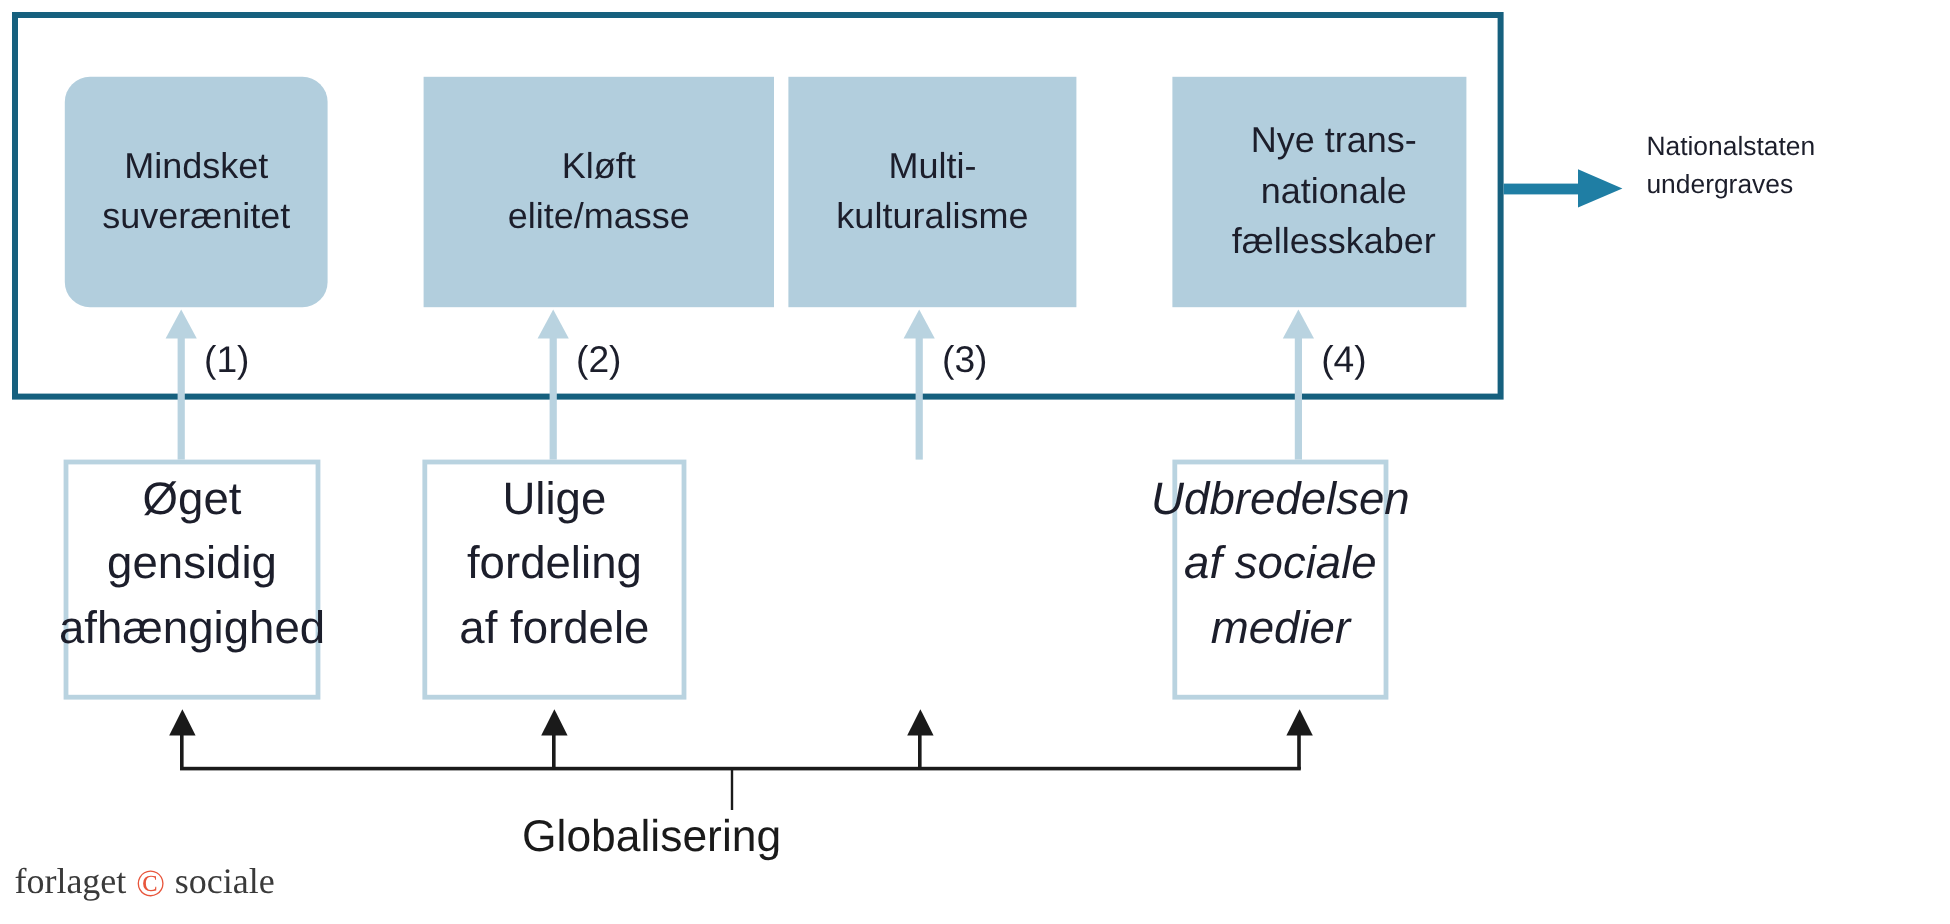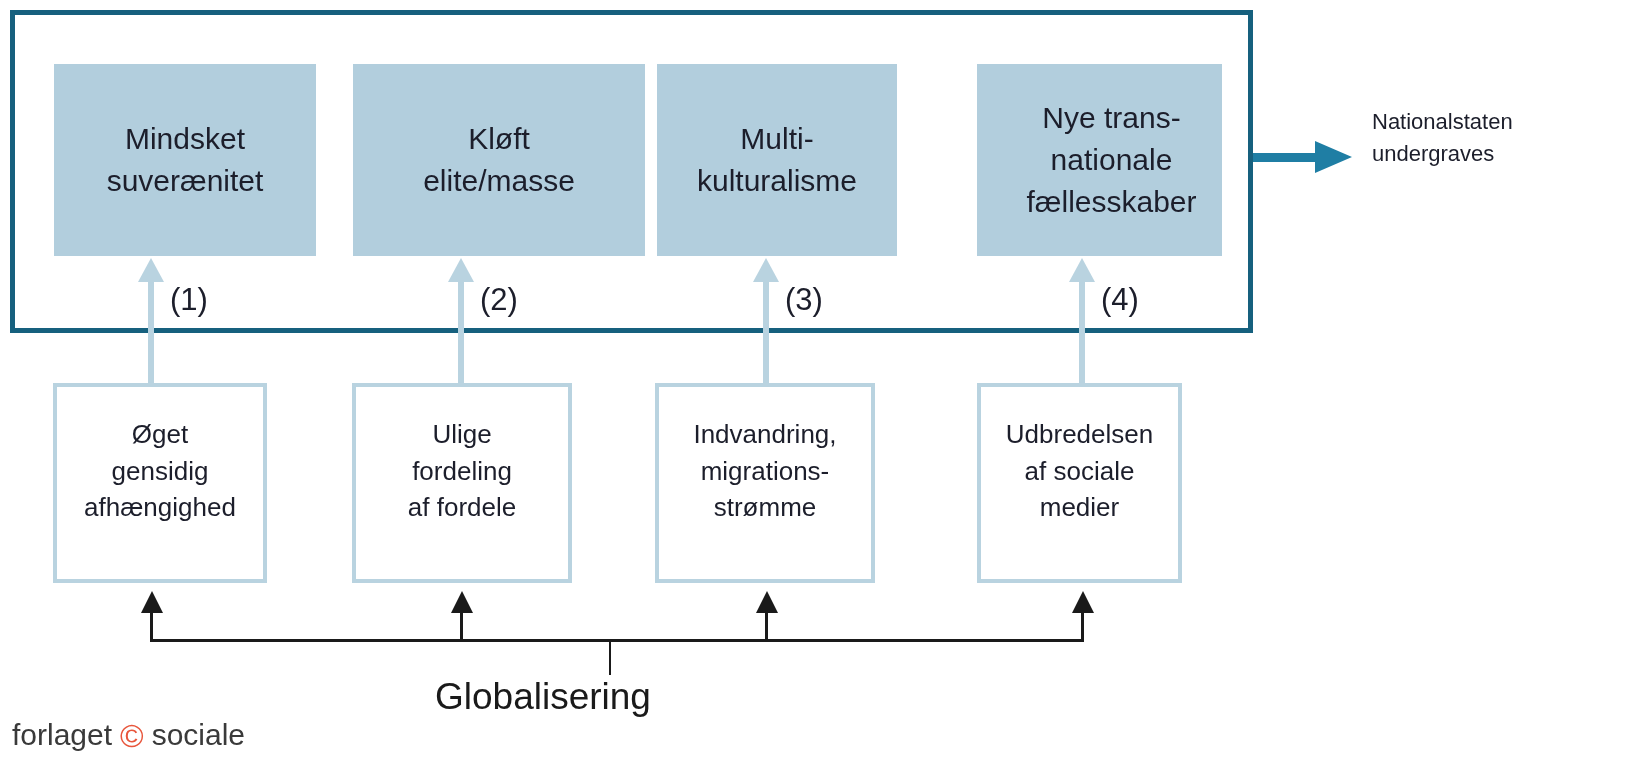--- a/index.html
+++ b/index.html
@@ -15,37 +15,37 @@
   }
 
   
   .effect-box {
     position:absolute; top:64px; height:192px;
     background:var(--effect_box_fill);
     display:flex; align-items:center; justify-content:center; text-align:center;
     font-size:30px; line-height:1.40; color:var(--text);
     white-space:pre-line; z-index:2;
   }
-  .effect-c1 { left:54px;  width:262px; }
+  .effect-c1 { left:54px;  width:219px;border-radius:21px; }
   .effect-c2 { left:353px; width:292px; }
   .effect-c3 { left:657px; width:240px; }
   .effect-c4 { left:977px; width:221px;padding-left:24px; }
 
   
   .cause-box {
     position:absolute; top:383px; height:200px;
     background:#ffffff; border:4px solid var(--light_blue); box-sizing:border-box;
     display:flex; align-items:center; justify-content:center; text-align:center;
-    font-size:26px; line-height:1.42; color:var(--text);
+    font-size:38px; line-height:1.42; color:var(--text);
     white-space:pre-line; padding-bottom:24px; z-index:2;
   }
   .cause-c1 { left:53px;  width:214px; }
   .cause-c2 { left:352px; width:220px; }
   .cause-c3 { left:655px; width:220px; }
-  .cause-c4 { left:977px; width:205px; }
+  .cause-c4 { left:977px; width:180px;font-style:italic; }
 
   
   .lb-shaft { position:absolute; width:6px; top:280px; height:103px; background:var(--light_blue); z-index:5; }
   .lb-head  { position:absolute; width:0; height:0; top:258px;
               border-left:13px solid transparent; border-right:13px solid transparent;
               border-bottom:24px solid var(--light_blue); z-index:5; }
   .lb-c1 .lb-shaft { left:148px; } .lb-c1 .lb-head { left:138px; }
   .lb-c2 .lb-shaft { left:458px; } .lb-c2 .lb-head { left:448px; }
   .lb-c3 .lb-shaft { left:763px; } .lb-c3 .lb-head { left:753px; }
   .lb-c4 .lb-shaft { left:1079px; } .lb-c4 .lb-head { left:1069px; }
@@ -77,21 +77,21 @@
   .out-head  { position:absolute; left:1315px; top:141px; width:0; height:0;
                border-top:16px solid transparent; border-bottom:16px solid transparent;
                border-left:37px solid var(--arrow_teal); }
 
   .outcome-text {
     position:absolute; left:1372px; top:106px;
     font-size:22px; line-height:1.45; color:var(--text); white-space:pre-line;
   }
 
   
-  .footer { position:absolute; left:12px; top:718px; font-family:Liberation Sans, sans-serif;
+  .footer { position:absolute; left:12px; top:718px; font-family:Liberation Serif, serif;
             font-size:30px; color:#3a3a3a; display:flex; align-items:center; gap:8px; }
   .copyright-mark { color:var(--copyright_red); font-size:32px; line-height:1; position:relative; top:1px; }
 </style>
 </head>
 <body>
 
 <div class="canvas">
 
   <div class="outer-box"></div>
 
@@ -126,23 +126,20 @@
   <div class="num-label num-c2">(2)</div>
   <div class="num-label num-c3">(3)</div>
   <div class="num-label num-c4">(4)</div>
 
   <div class="cause-box cause-c1">Øget
 gensidig
 afhængighed</div>
   <div class="cause-box cause-c2">Ulige
 fordeling
 af fordele</div>
-  <div class="cause-box cause-c3">Indvandring,
-migrations-
-strømme</div>
   <div class="cause-box cause-c4">Udbredelsen
 af sociale
 medier</div>
 
   <div class="bk-c1">
     <div class="bk-shaft"></div>
     <div class="bk-head"></div>
   </div>
   <div class="bk-c2">
     <div class="bk-shaft"></div>

